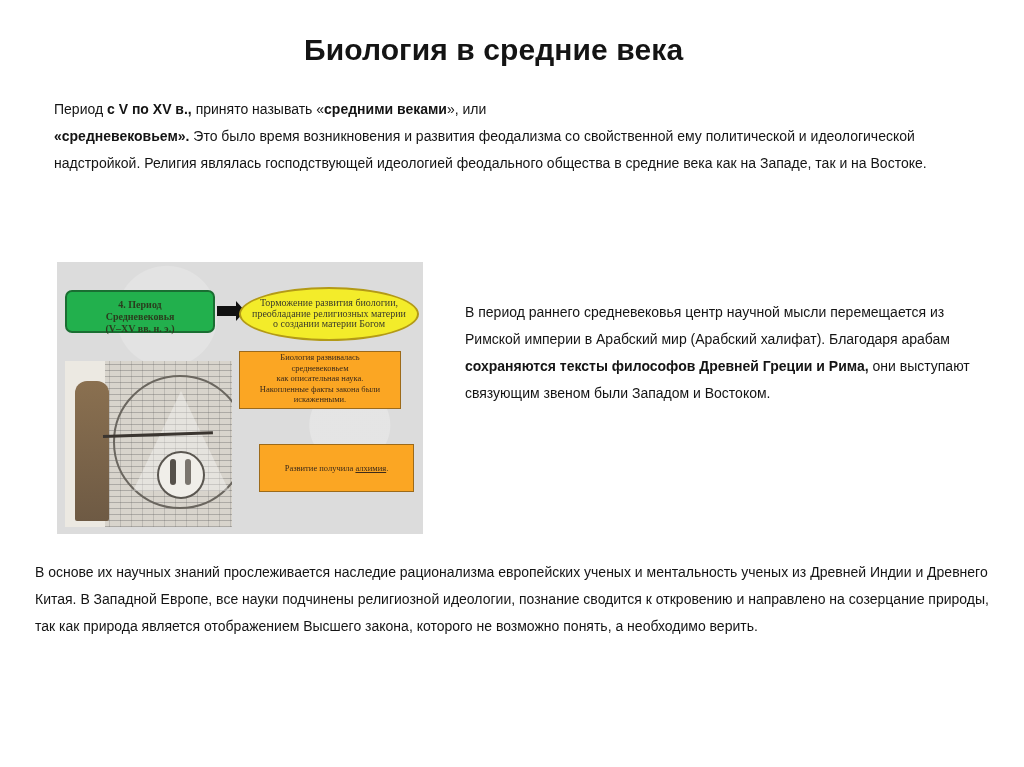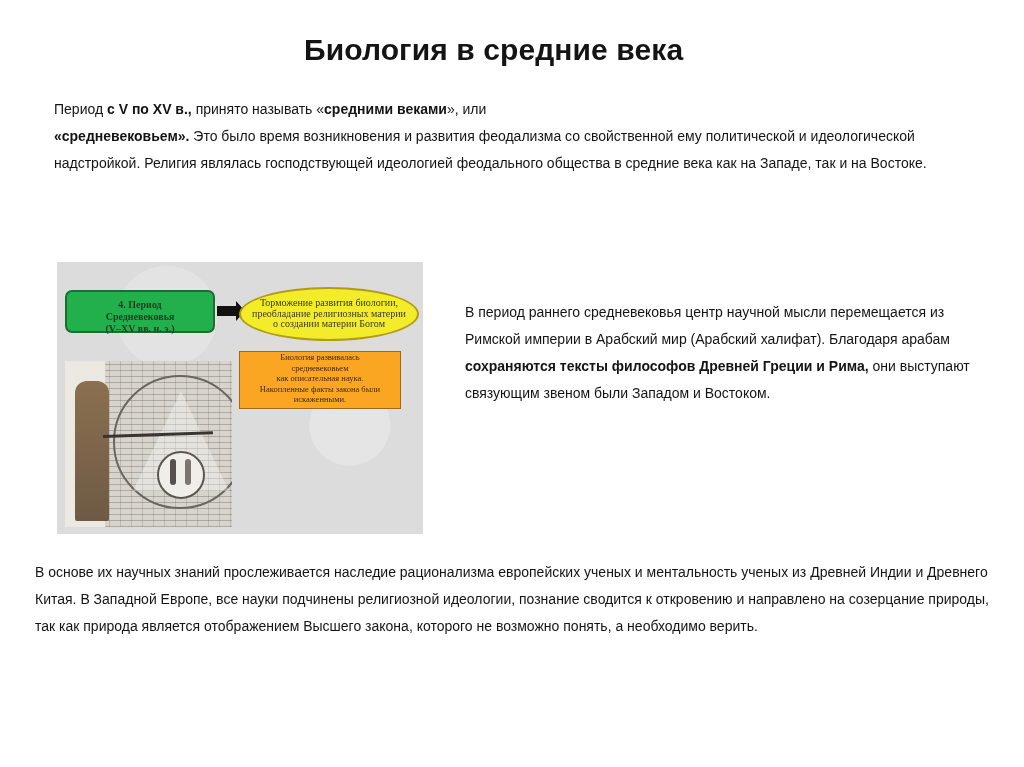--- a/index.html
+++ b/index.html
@@ -111,20 +111,21 @@
       <div>преобладание религиозных материи</div>
       <div>о создании материи Богом</div>
     </div>
     <div class="fig-box1">
       <div>Биология развивалась</div>
       <div>средневековьем</div>
       <div>как описательная наука.</div>
       <div>Накопленные факты закона были</div>
       <div>искаженными.</div>
     </div>
+    <div class="fig-box2"><span>Развитие получила </span><u>алхимия</u><span>.</span></div>
     <div class="fig-engraving">
       <div class="eng-sky"></div>
       <div class="eng-circle"></div>
       <div class="eng-triangle"></div>
       <div class="eng-inner"></div>
       <div class="eng-fig1"></div>
       <div class="eng-fig2"></div>
       <div class="eng-monk"></div>
       <div class="eng-staff"></div>
     </div>

